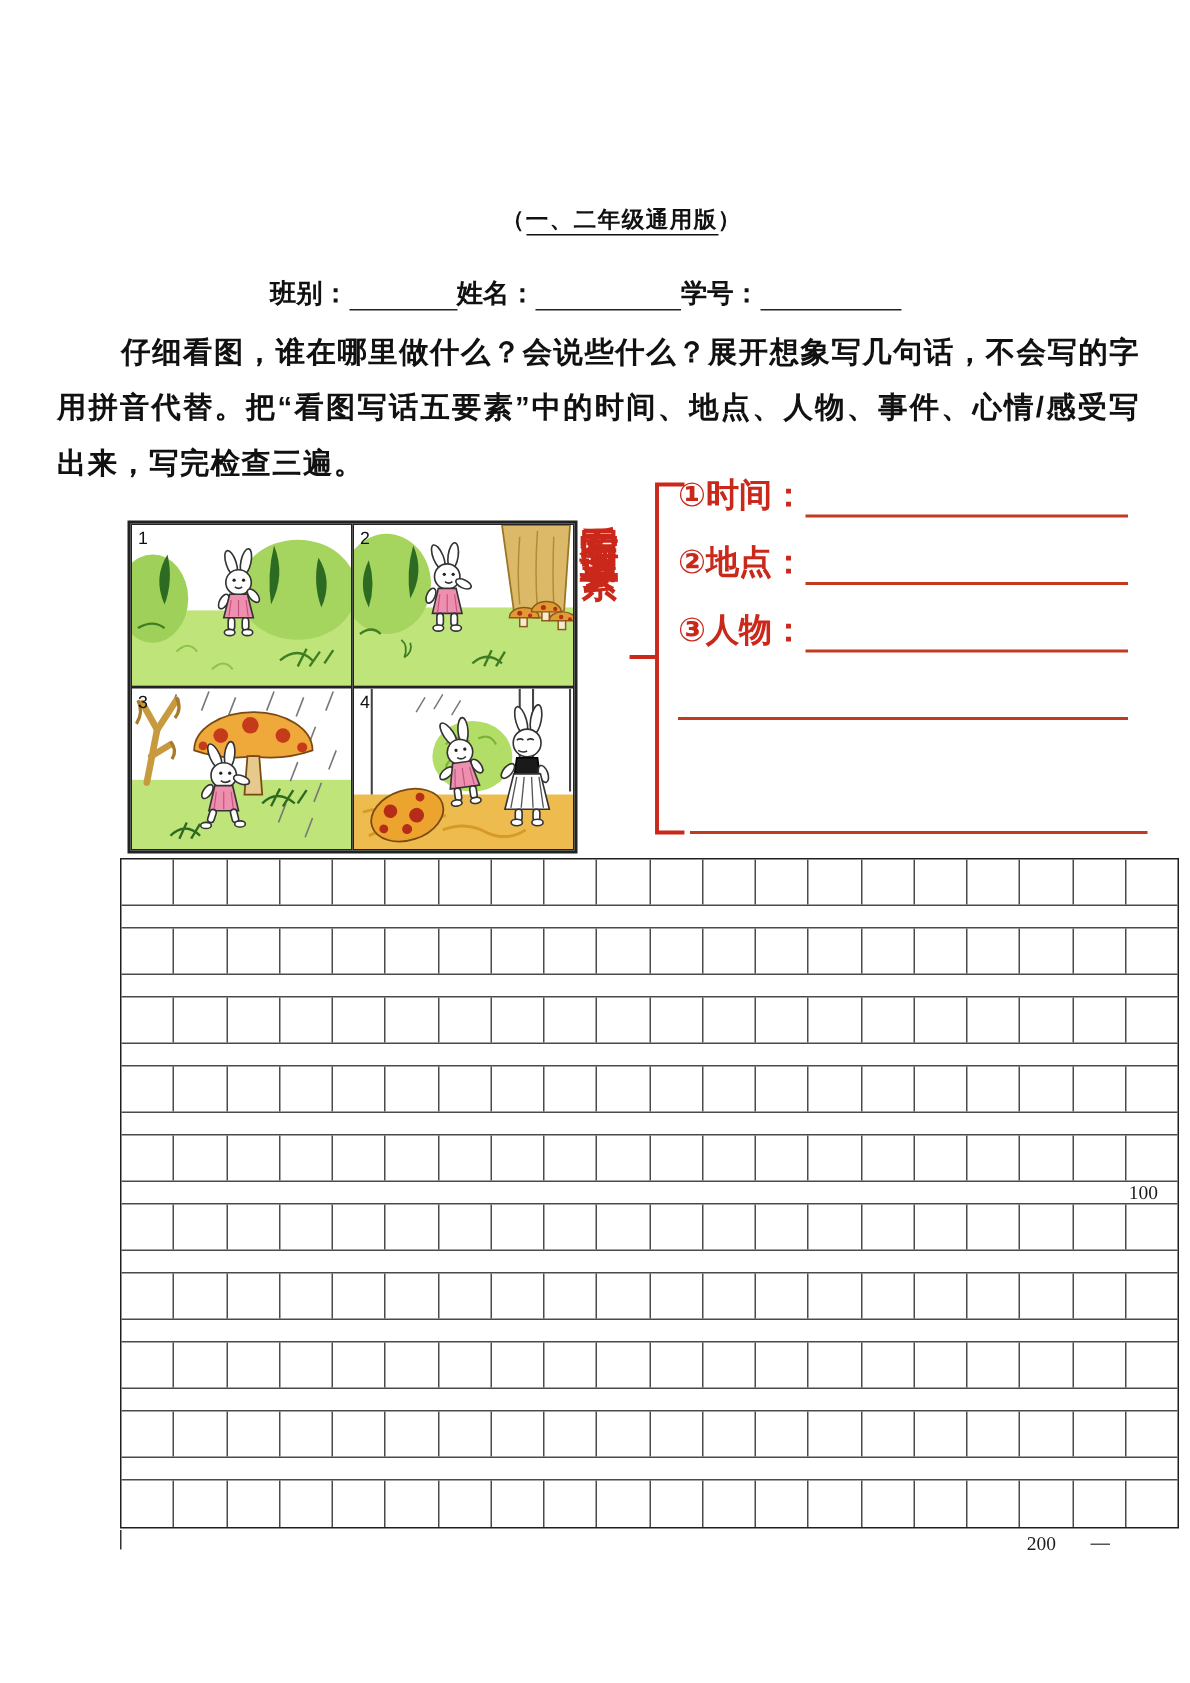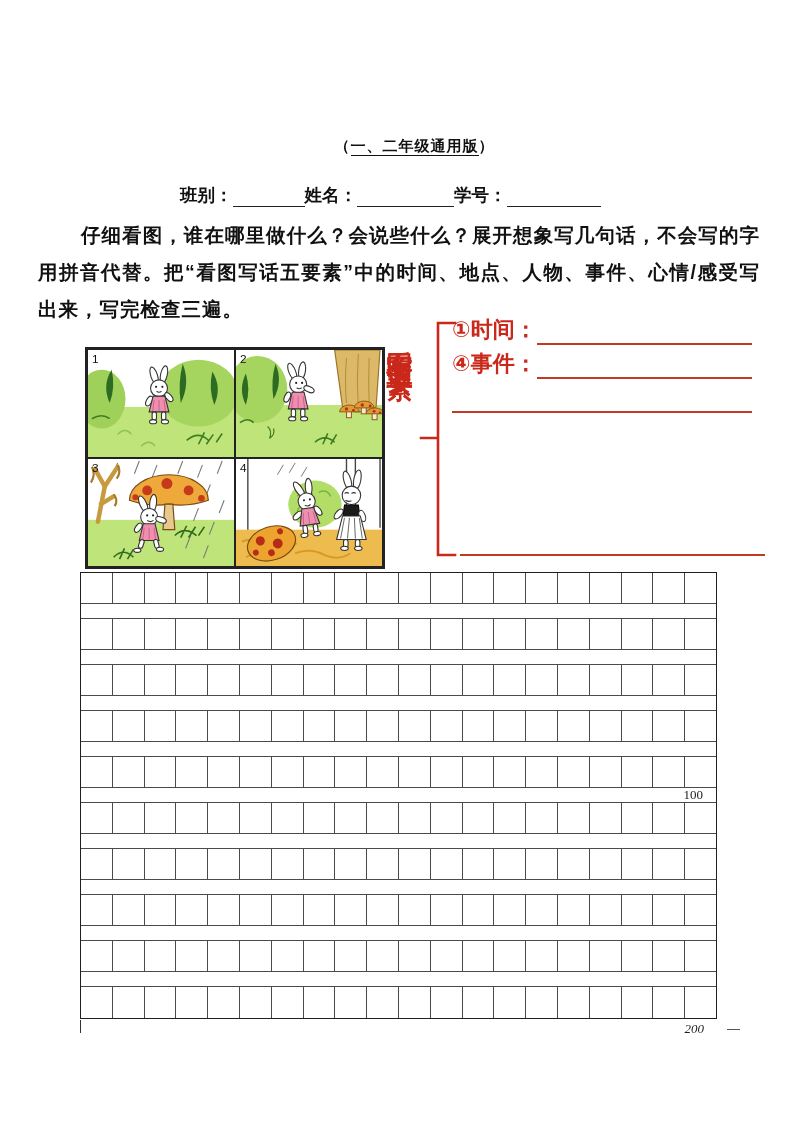--- a/index.html
+++ b/index.html
@@ -52,46 +52,46 @@
   
   .vertical-label{
     position:absolute;left:383px;top:329px;height:222px;
     writing-mode:vertical-rl;text-orientation:upright;
     font-size:26px;font-weight:700;color:var(--accent-red);letter-spacing:4px;
     font-family:"Liberation Sans","DejaVu Sans",sans-serif;
   }
   .brace-svg{position:absolute;left:417px;top:321px;}
   .elements-list{position:absolute;left:452px;top:311px;width:300px;}
   .element-item{
-    display:flex;align-items:flex-end;height:34px;
+    display:flex;align-items:flex-end;height:34px;margin-bottom:11px;
     font-size:22px;font-weight:700;color:var(--accent-red);white-space:nowrap;
   }
   .element-blank{flex:1;border-bottom:2.4px solid var(--underline-red);height:8px;min-width:20px;}
   .extra-line{
     position:absolute;left:460px;top:554px;width:305px;
     border-top:2.6px solid var(--underline-red);
   }
   
   .writing-grid{
-    position:absolute;left:80px;top:572px;width:637px;
+    position:absolute;left:80px;top:572px;width:706px;
     border:1.6px solid #1f1f1f;background:#fff;
   }
   .grid-row{display:flex;height:31px;border-bottom:1px solid var(--grid-line);}
   .grid-row:last-child{border-bottom:none;}
   .grid-cell{flex:1;border-right:1px solid var(--grid-line);}
   .grid-cell:last-child{border-right:none;}
   .grid-spacer{height:15px;border-bottom:1px solid var(--grid-line);position:relative;}
   .count-marker{
     position:absolute;right:13px;top:0;line-height:14px;
     font-family:"Liberation Serif","DejaVu Serif",serif;font-size:13px;color:#1d1d1d;
   }
   .grid-end-row{
     position:absolute;left:80px;top:1021px;width:637px;text-align:right;
     padding-right:13px;font-family:"Liberation Serif","DejaVu Serif",serif;
-    font-size:13px;color:#1d1d1d;font-style:italic;
+    font-size:13px;color:#1d1d1d;
   }
   .end-dash{position:absolute;left:727px;top:1029px;width:13px;border-top:1.6px solid #555;}
   .grid-left-tick{position:absolute;left:80px;top:1020px;height:13px;border-left:1.6px solid #333;}
 </style>
 </head>
 <body>
 
 <div class="page">
 
 
@@ -285,21 +285,25 @@
   <svg class="brace-svg" width="42" height="236" viewBox="0 0 42 236">
     <path d="M38 2 H21 V234 H38 M21 117 H4" fill="none" stroke="var(--accent-red)" stroke-width="2.6" stroke-linecap="square"></path>
   </svg>
 
   <div class="elements-list">
     <div class="element-item">
       <span>①时间：</span>
       <span class="element-blank"></span>
     </div>
     <div class="element-item">
-      <span>④事件：</span>
+      <span>②地点：</span>
+      <span class="element-blank"></span>
+    </div>
+    <div class="element-item">
+      <span>③人物：</span>
       <span class="element-blank"></span>
     </div>
     <div class="element-item">
       <span class="element-blank"></span>
     </div>
   </div>
   <div class="extra-line"></div>
 
   <div class="writing-grid">
       <div class="grid-row">

